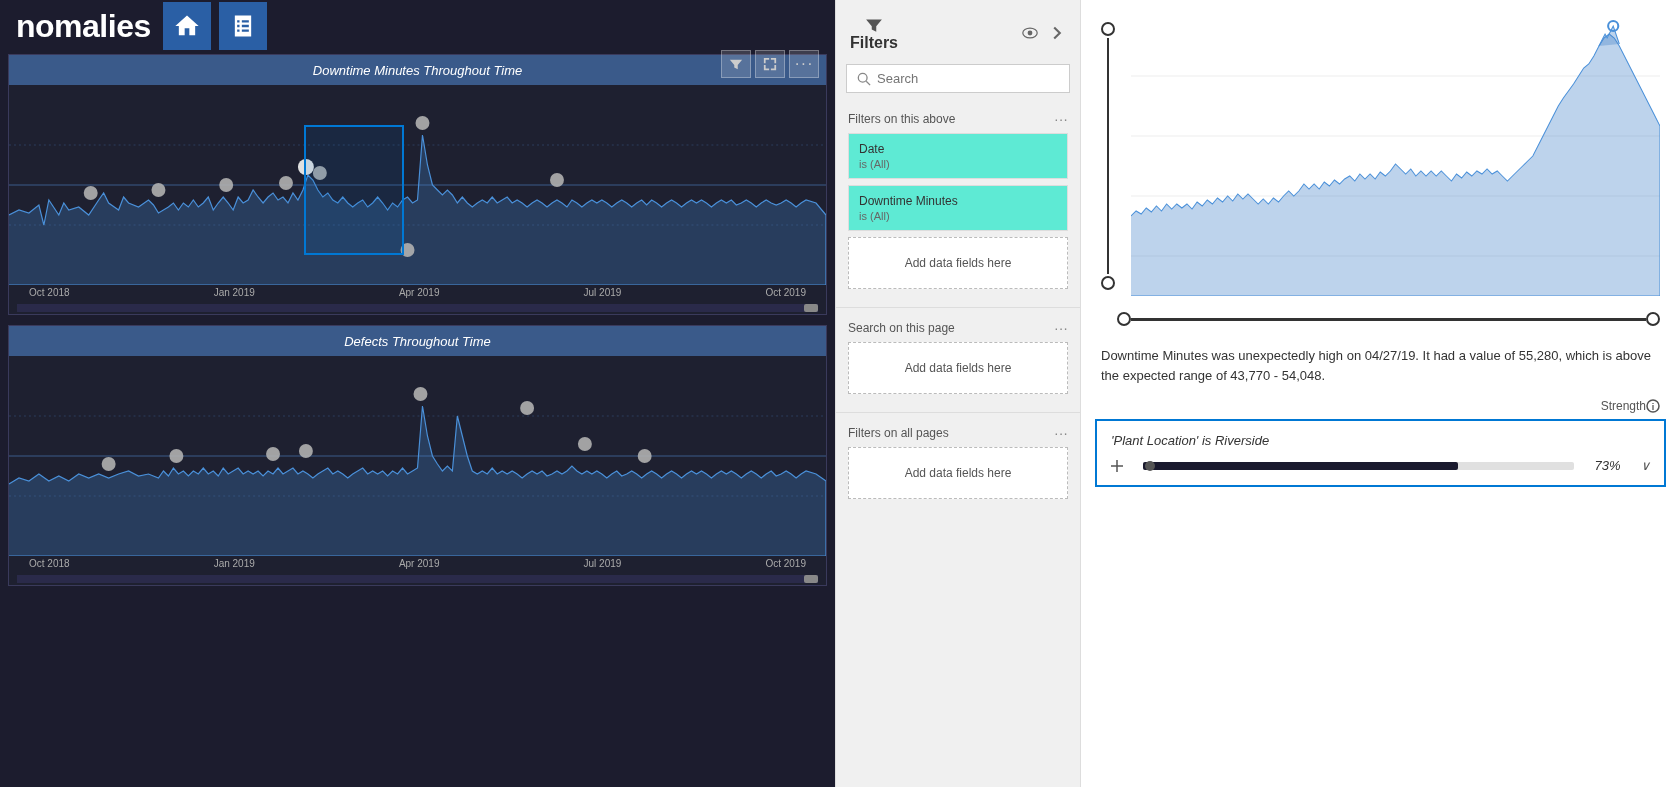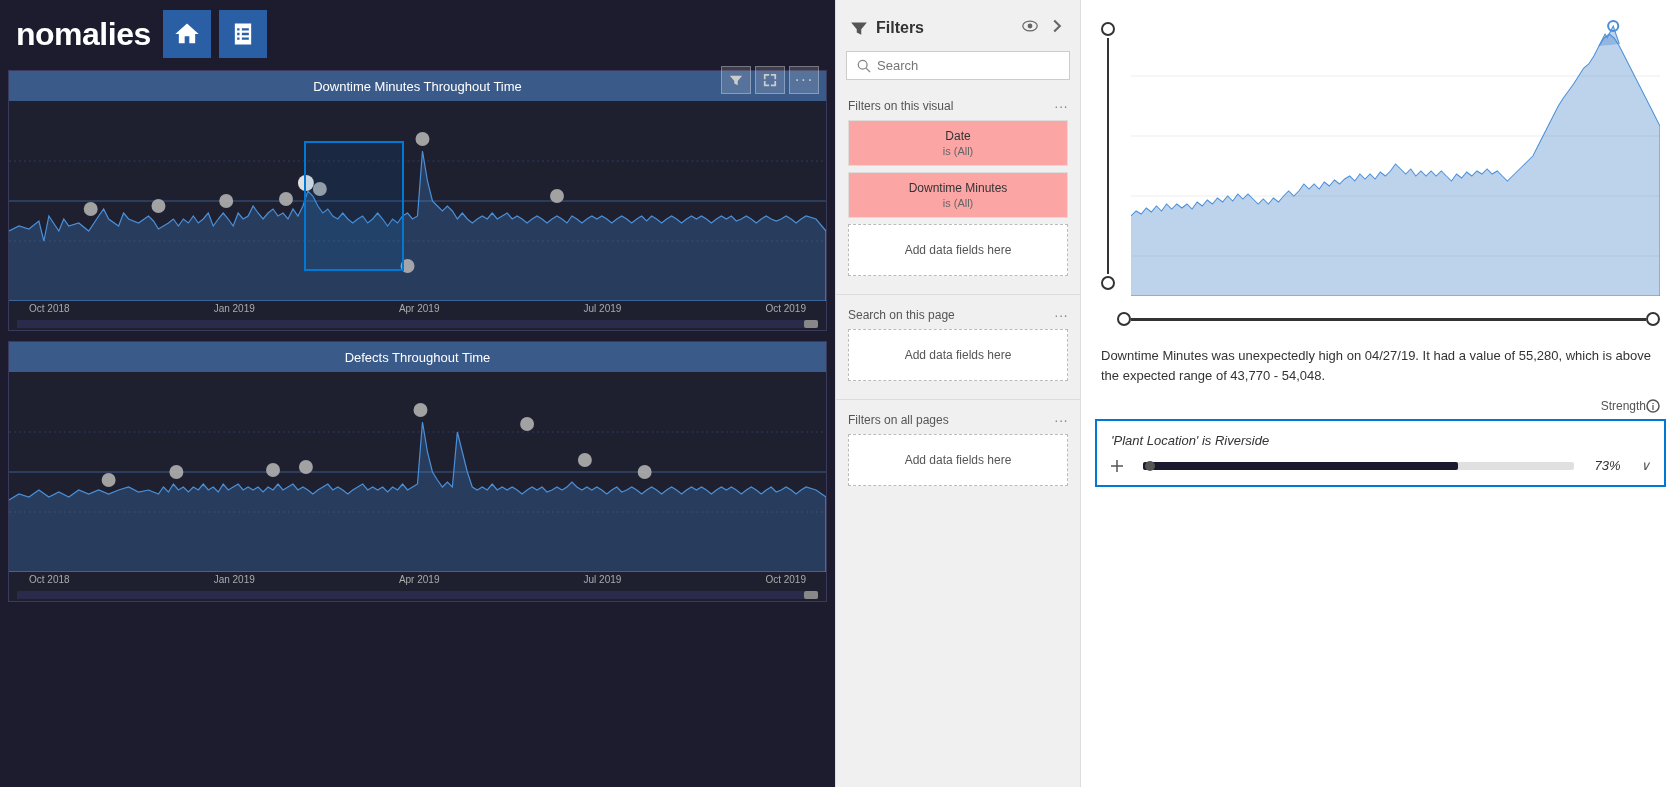--- a/index.html
+++ b/index.html
@@ -17,21 +17,21 @@
       width: 835px;
       height: 787px;
       background: #1c1c2e;
       position: relative;
       flex-shrink: 0;
     }
 
     .dashboard-header {
       display: flex;
       align-items: center;
-      padding: 10px 16px;
+      padding: 2px 16px;
       background: #1c1c2e;
       gap: 12px;
     }
 
     .dashboard-title {
       color: #ffffff;
       font-size: 32px;
       font-weight: 700;
       letter-spacing: -0.5px;
     }
@@ -97,20 +97,21 @@
     .chart-title-bar {
       background: #3a5a8a;
       padding: 6px 12px;
       text-align: center;
     }
 
     .chart-title {
       color: #ffffff;
       font-size: 13px;
       font-weight: 400;
+      font-style: italic;
     }
 
     .chart-area {
       height: 200px;
       position: relative;
       overflow: hidden;
       background: #1e2030;
     }
 
     .chart-x-axis {
@@ -164,21 +165,22 @@
     .filters-header {
       display: flex;
       align-items: center;
       justify-content: space-between;
       padding: 16px 14px 12px 14px;
       background: #f0f0f0;
     }
 
     .filters-title-row {
       display: flex;
-      gap: 8px;
+      align-items: center;
+      flex-direction: column;
     }
 
     .filters-title {
       font-size: 16px;
       font-weight: 600;
       color: #333;
     }
 
     .filters-header-icons {
       display: flex;
@@ -231,25 +233,24 @@
       font-weight: 500;
     }
 
     .filter-section-dots {
       color: #888;
       font-size: 14px;
       cursor: pointer;
     }
 
     .filter-card {
-      background: #fca5a5;
+      background: #5eead4;
       border: 1px solid #ddd;
       padding: 8px 10px;
       margin-bottom: 6px;
-      text-align: center;
     }
 
     .filter-card-title {
       font-size: 12px;
       color: #333;
       font-weight: 500;
       margin-bottom: 2px;
     }
 
     .filter-card-value {
@@ -597,21 +598,21 @@
   <div class="search-box">
     <svg width="14" height="14" viewBox="0 0 16 16" fill="#888">
       <circle cx="6.5" cy="6.5" r="5" fill="none" stroke="#888" stroke-width="1.5"></circle>
       <line x1="10.5" y1="10.5" x2="15" y2="15" stroke="#888" stroke-width="1.5"></line>
     </svg>
     <input type="text" placeholder="Search" style="">
   </div>
 
   <div class="filter-section">
     <div class="filter-section-header">
-      <span class="filter-section-title">Filters on this visual</span>
+      <span class="filter-section-title">Filters on this above</span>
       <span class="filter-section-dots">···</span>
     </div>
     <div class="filter-card">
       <div class="filter-card-title">Date</div>
       <div class="filter-card-value">is (All)</div>
     </div>
     <div class="filter-card">
       <div class="filter-card-title">Downtime Minutes</div>
       <div class="filter-card-value">is (All)</div>
     </div>

